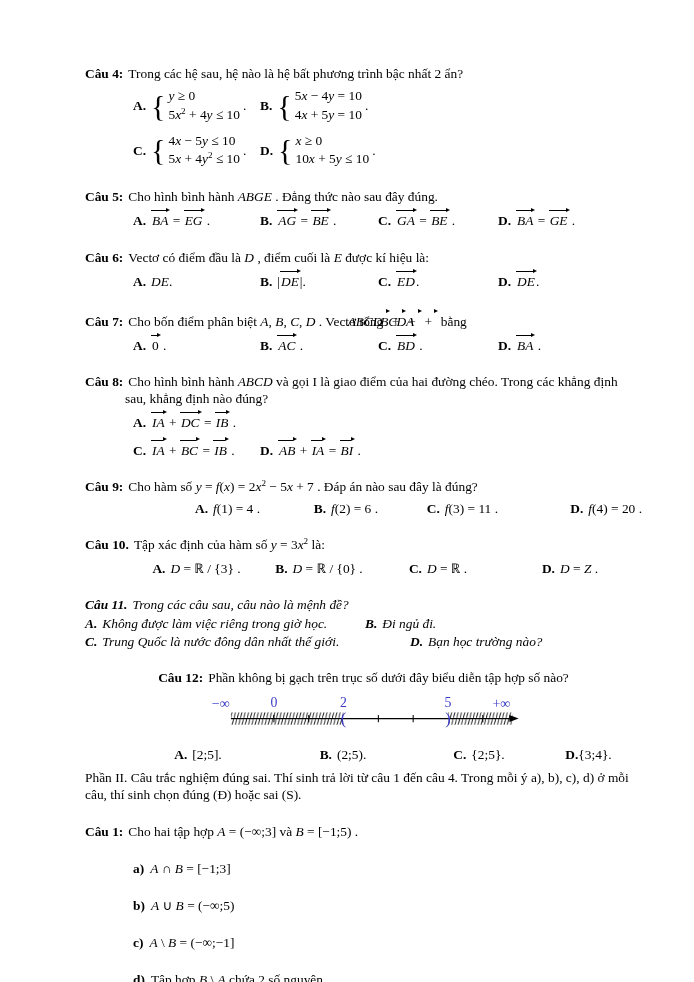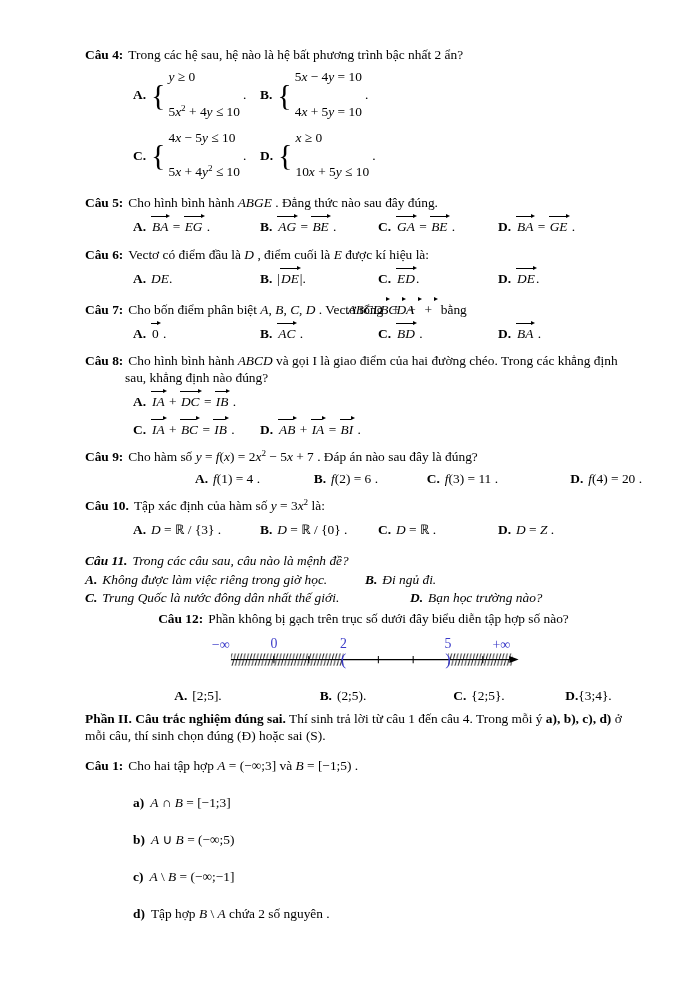--- a/index.html
+++ b/index.html
@@ -1,51 +1,51 @@
 <!DOCTYPE html>
 <html><head>
 <meta charset="utf-8">
 <style>
   html,body{margin:0;padding:0;background:#fff;}
   .page{position:relative;width:694px;height:982px;background:#fff;overflow:hidden;
         font-family:"Liberation Serif",serif;font-size:13.4px;line-height:1.28;color:#000;}
   .content{position:absolute;left:85px;top:46px;width:557px;}
   .q{margin-bottom:10px;}
-  .qline{padding-left:40px;text-indent:-40px;}
+  .qline{padding-left:40px;text-indent:-40px;margin-top:19px;}
   .qlabel{font-weight:bold;margin-right:5px;}
   .okey{font-weight:bold;margin-right:5px;}
   .opts{display:flex;margin-left:48px;padding-top:3px;}
   .vecrow{padding-top:7px;}
   .o-a{width:127px}.o-b{width:118px}.o-c{width:120px}.o-d{flex:1}
   .q12 .o-a{width:130px}.q12 .o-b{width:160px}.q12 .o-c{width:112px}
   .q11row{display:flex;padding-top:1px;gap:36px;}
   .q11w1{width:244px}.q11w2{width:289px}
   
   .sysgrid{margin-left:48px;}
   .sysrow{display:flex;margin:5px 0 7px;}
   .sysrow .sc1{width:127px}
   .sysopt{display:flex;align-items:center;}
   .cases{display:inline-flex;align-items:center;}
   .cases::before{content:"{";font-size:30px;line-height:1;font-weight:400;margin-right:3px;}
-  .clines{display:inline-flex;flex-direction:column;gap:16px;}
+  .clines{display:inline-flex;flex-direction:column;}
   .cline{line-height:1.4;}
   .tail{margin-left:3px;align-self:center;}
   
   .m i{font-style:italic;}
   sup{font-size:0.68em;vertical-align:super;line-height:0;}
   .vec{position:relative;display:inline-block;padding:0 1px;}
   .vec::before{content:"";position:absolute;left:0;right:3px;top:-2px;border-top:1px solid #000;}
   .vec::after{content:"";position:absolute;right:-1px;top:-4.2px;width:0;height:0;
               border-top:2.3px solid transparent;border-bottom:2.3px solid transparent;border-left:4px solid #000;}
   
   .nlwrap{margin:8px 0 6px 118px;}
   .nlwrap svg{display:block;}
   
   .p2head{margin:4px 0 12px;}
-  .p2head b{font-weight:bold;}
+  .p2head b{font-weight:normal;}
   .p2q{margin-top:12px;}
   .p2item{margin:20px 0 0 48px;}
   .p2item b{font-weight:bold;margin-right:6px;}
 </style>
 </head>
 <body>
 
 <div class="page">
 <div class="content">
 
@@ -159,21 +159,21 @@
       <span class="o-b"><b class="okey">B.</b><span class="m"><i>f</i>(2) = 6 .</span></span>
       <span class="o-c"><b class="okey">C.</b><span class="m"><i>f</i>(3) = 11 .</span></span>
       <span class="o-d"><b class="okey">D.</b><span class="m"><i>f</i>(4) = 20 .</span></span>
     </div>
   </div>
 
   <div class="q" style="margin-bottom:14px;">
     <div class="qline">
       <b class="qlabel">Câu 10.</b><span class="qtext">Tập xác định của hàm số <span class="m"><i>y</i> = 3<i>x</i><sup>2</sup></span> là:</span>
     </div>
-    <div class="opts" style="padding-top:7px;">
+    <div class="opts" style="padding-top:7px;text-align:center;">
       <span class="o-a"><b class="okey">A.</b><span class="m"><i>D</i> = ℝ / {3} .</span></span>
       <span class="o-b"><b class="okey">B.</b><span class="m"><i>D</i> = ℝ / {0} .</span></span>
       <span class="o-c"><b class="okey">C.</b><span class="m"><i>D</i> = ℝ .</span></span>
       <span class="o-d"><b class="okey">D.</b><span class="m"><i>D</i> = <i>Z</i> .</span></span>
     </div>
   </div>
 
   <div class="q" style="margin-bottom:4px;font-style:italic;">
     <div class="qline">
       <b class="qlabel">Câu 11.</b><span class="qtext">Trong các câu sau, câu nào là mệnh đề?</span>

